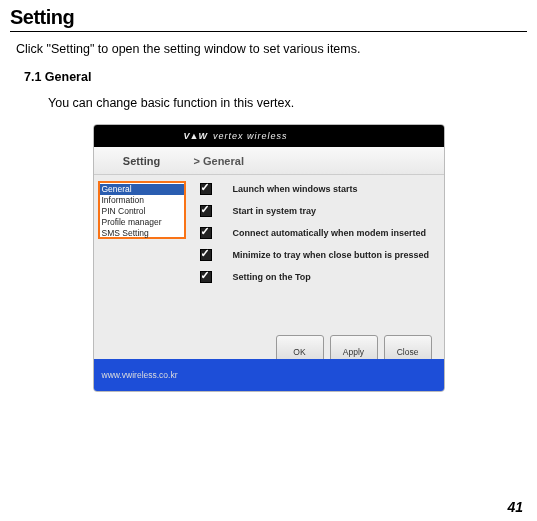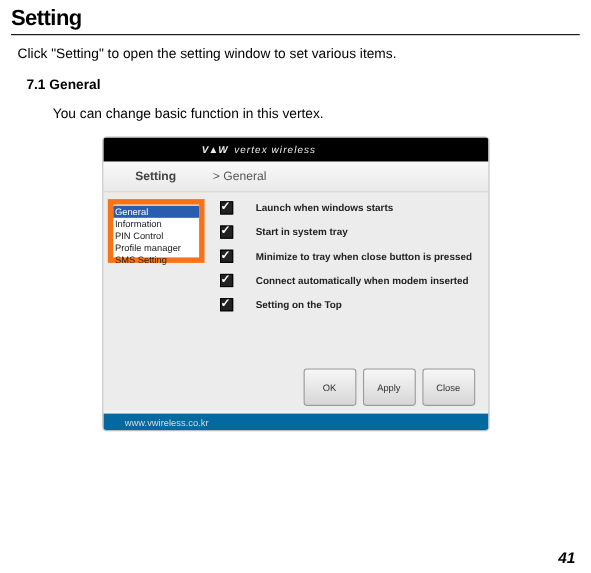--- a/index.html
+++ b/index.html
@@ -71,38 +71,38 @@
     color: #333;
   }
   .ss-header-left {
     width: 96px;
     text-align: center;
     font-weight: 700;
     color: #444;
     font-size: 11px;
   }
   .ss-header-right {
-    font-weight: 400;
+    font-weight: 700;
     color: #555;
     font-size: 11px;
     padding-left: 4px;
   }
   .ss-body {
     position: absolute;
     top: 50px; bottom: 18px; left:0; right:0;
     display: flex;
     background: #ececec;
   }
   .ss-sidebar {
     width: 96px;
     padding: 6px 4px;
   }
   .ss-list {
     background: #fff;
-    border: 5px solid #f97316;
+    border: 2px solid #f97316;
     font-size: 8.5px;
     line-height: 11px;
     color: #222;
     padding: 1px 0;
     height: 58px;
   }
   .ss-list .sel {
     background: #2a5db0;
     color: #fff;
     padding: 0 2px;
@@ -147,27 +147,27 @@
     background: linear-gradient(#f7f7f7,#d6d6d6);
     border: 1px solid #999;
     border-radius: 3px;
     font-size: 8.5px;
     color: #333;
     display: flex; align-items: center; justify-content: center;
   }
   .ss-footer {
     position: absolute;
     left:0; right:0; bottom:0;
-    height: 15px;
-    background: #0369a1;
+    height: 32px;
+    background: #1d4ed8;
     color: #ddd;
     font-size: 8.5px;
     display: flex;
     align-items: center;
-    padding-left: 20px;
+    padding-left: 8px;
   }
   .page-num {
     position: absolute;
     right: 14px;
     bottom: 6px;
     font-size: 14px;
     font-weight: 900;
     font-style: italic;
     font-family: Arial Black, Arial, sans-serif;
   }
@@ -207,25 +207,25 @@
       <div class="opt-row">
         <span class="cb"></span>
         <span>Launch when windows starts</span>
       </div>
       <div class="opt-row">
         <span class="cb"></span>
         <span>Start in system tray</span>
       </div>
       <div class="opt-row">
         <span class="cb"></span>
+        <span>Connect automatically when modem inserted</span>
+      </div>
+      <div class="opt-row">
+        <span class="cb"></span>
         <span>Minimize to tray when close button is pressed</span>
-      </div>
-      <div class="opt-row">
-        <span class="cb"></span>
-        <span>Connect automatically when modem inserted</span>
       </div>
       <div class="opt-row">
         <span class="cb"></span>
         <span>Setting on the Top</span>
       </div>
     </div>
   </div>
   <div class="ss-buttons">
     <div class="ss-btn">OK</div>
     <div class="ss-btn">Apply</div>

